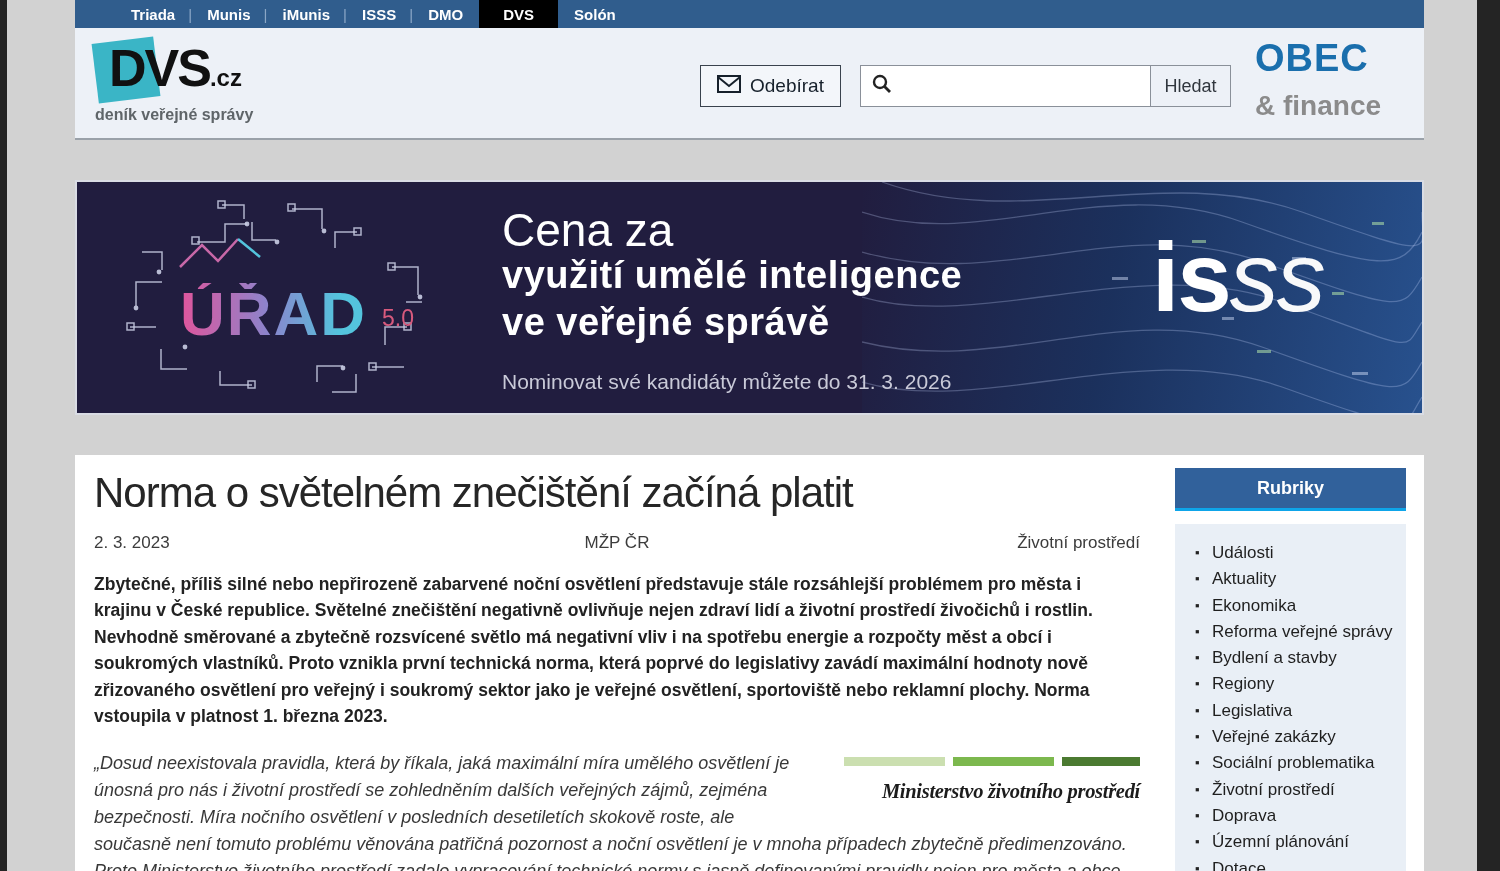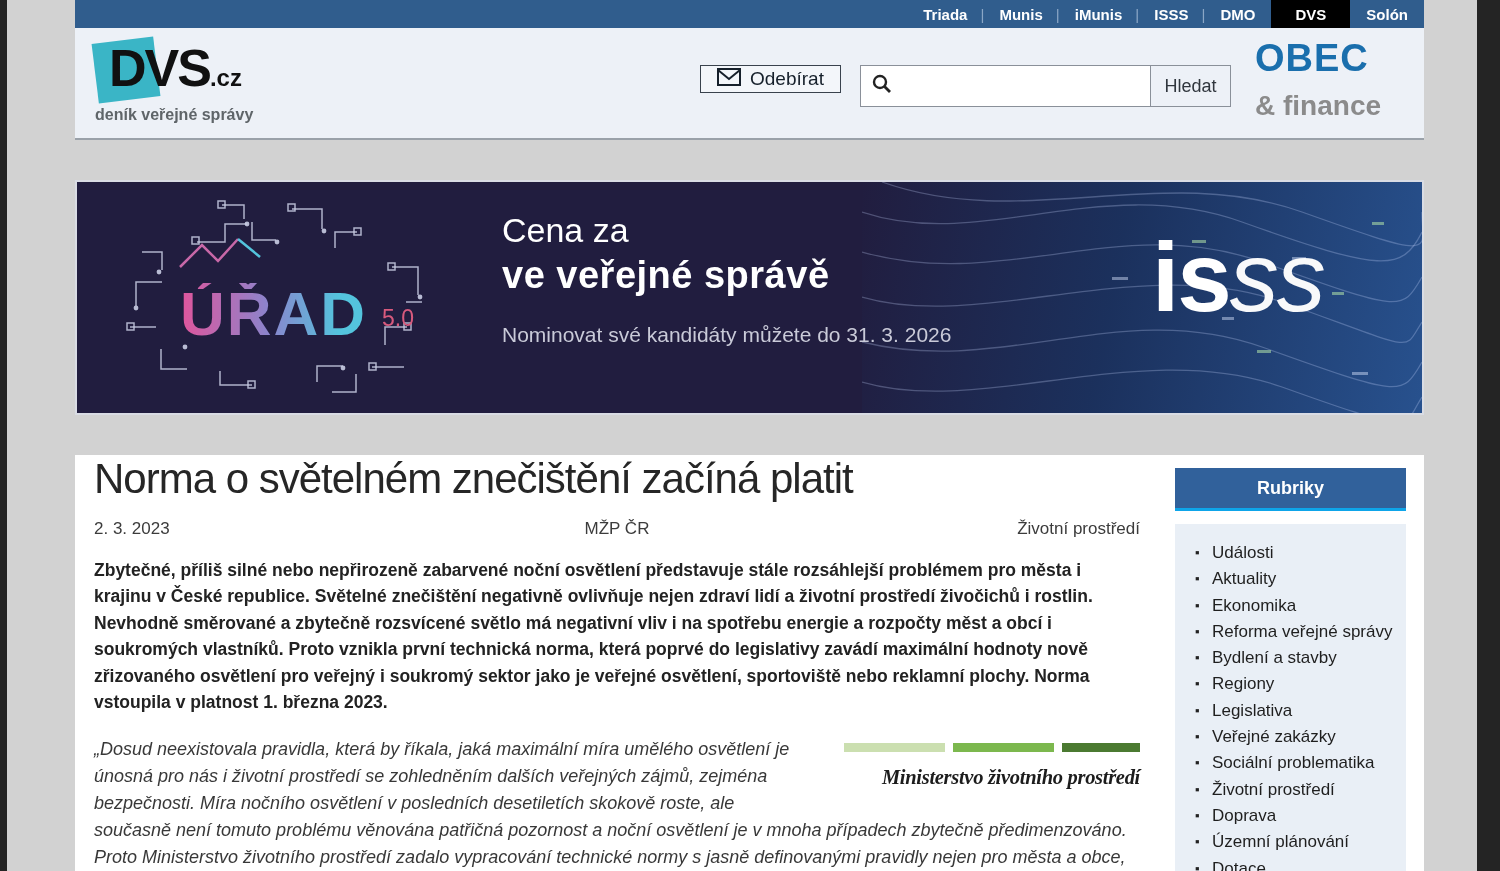--- a/index.html
+++ b/index.html
@@ -6,40 +6,40 @@
   html,body { width:1500px; height:871px; overflow:hidden; background:#d2d2d2;
               font-family:"Liberation Sans","DejaVu Sans",sans-serif; }
 
   .edge { position:absolute; top:0; height:871px; background:#242424; z-index:50; }
   .edge.left  { left:0; width:7px; }
   .edge.right { left:1477px; width:23px; }
 
   
   .topnav { position:absolute; left:75px; top:0; width:1349px; height:28px;
             background:#305d8d; display:flex; align-items:stretch;
-            justify-content:flex-end; padding-left:40px; }
+            justify-content:flex-start; padding-left:40px; }
   .nav-item { position:relative; display:flex; align-items:center; padding:0 16px;
               color:#fff; font-weight:bold; font-size:15px; cursor:pointer; }
   .nav-item:not(.active) + .nav-item:not(.active)::before {
       content:"|"; position:absolute; left:-3px; color:#8aa6c6; font-weight:normal; }
   .nav-item.active { background:#000; padding:0 24px; }
 
   
   .header { position:absolute; left:75px; top:28px; width:1349px; height:112px;
             background:#edf1f7; border-bottom:2px solid #9aa1a9; }
   .brand { position:absolute; left:20px; top:8px; width:220px; cursor:pointer; }
   .brand-mark { position:relative; height:66px; }
   .teal-square { position:absolute; left:0; top:4px; width:62px; height:60px;
                  background:#3ab5c6; transform:rotate(-7deg); }
   .brand-text { position:absolute; left:14px; top:2px; font-size:52px; font-weight:bold;
                 color:#111; letter-spacing:-2px; line-height:60px;}
   .brand-tld { font-size:24px; letter-spacing:0; }
   .brand-tagline { margin-top:4px; font-size:16px; font-weight:bold; color:#5f6569; }
 
-  .subscribe-btn { position:absolute; left:625px; top:37px; height:28px; padding:5px 16px;
+  .subscribe-btn { position:absolute; left:625px; top:37px; height:42px; padding:5px 16px;
                    display:flex; align-items:center; gap:9px; background:#f3f6fa;
                    border:1px solid #39424d; font-size:19px; color:#16202b; cursor:pointer; }
   .searchbox { position:absolute; left:785px; top:37px; width:291px; height:42px;
                background:#fff; border:1px solid #8a9099; display:flex; align-items:center;
                padding:0 10px; }
   .searchbox input { flex:1; border:none; outline:none; font-size:17px; background:transparent; }
   .search-btn { position:absolute; left:1076px; top:37px; width:80px; height:42px;
                 background:#edf1f7; border:1px solid #8a9099; border-left:none;
                 font-size:18px; color:#30363d; cursor:pointer;
                 font-family:"Liberation Sans",sans-serif; }
@@ -54,32 +54,32 @@
             background:linear-gradient(100deg, rgba(33,29,63,0) 0%, rgba(26,52,98,.85) 45%, rgba(40,84,146,.95) 100%); }
   .waves { position:absolute; right:0; top:0; }
   .urad { position:absolute; left:25px; top:5px; width:350px; height:225px; }
   .urad svg.circuit { position:absolute; left:0; top:0; }
   .urad-text { position:absolute; left:78px; top:88px; font-size:62px; font-weight:bold;
                letter-spacing:2px; line-height:62px;
                background:linear-gradient(90deg,#e0559c 0%,#8a85cd 48%,#54c4dd 85%);
                -webkit-background-clip:text; background-clip:text; color:transparent;margin-top:8px; }
   .urad-ver { position:absolute; left:280px; top:118px; font-size:23px; color:#d85a7d; }
   .banner-copy { position:absolute; left:425px; top:26px; color:#fff; }
-  .bc-l1 { font-size:34px; font-weight:400; line-height:44px; }
+  .bc-l1 { font-size:46px; font-weight:400; line-height:44px; }
   .bc-l2, .bc-l3 { font-size:38px; font-weight:bold; line-height:47px; letter-spacing:.5px; }
   .bc-deadline { margin-top:24px; font-size:21px; color:#c9cad8; font-weight:400; }
   .isss { position:absolute; left:1075px; top:46px; color:#fff; font-size:98px;
           line-height:98px; letter-spacing:-2px; }
   .isss b { font-weight:bold; } .isss span { font-weight:normal; opacity:.97;font-style:italic; }
 
   
   .main { position:absolute; left:75px; top:455px; width:1349px; height:416px;
           background:#fff; overflow:hidden; }
   .article { position:absolute; left:19px; top:0; width:1046px; }
-  .article h1 { font-size:42px; font-weight:500; color:#262626;
+  .article h1 { margin-top:14px; font-size:42px; font-weight:500; color:#262626;
                 letter-spacing:-1px; }
   .meta { display:flex; margin-top:16px; font-size:17px; color:#3c3c3c;gap:28px; }
   .meta .m-date { flex:1; text-align:left; }
   .meta .m-src  { flex:1; text-align:center; }
   .meta .m-cat  { flex:1; text-align:right; cursor:pointer; }
   .lead { margin-top:18px; font-size:17.5px; font-weight:bold; color:#222;
           line-height:26.4px; }
   .quote { margin-top:21px; font-size:18px; font-style:italic; color:#383838;
            line-height:27px; }
   .mzp { float:right; width:296px; margin:7px 0 6px 30px; }
@@ -246,20 +246,21 @@
       </g>
       <polyline points="78,80 100,58 116,74 136,52" fill="none" stroke="#c868a8" stroke-width="2.5"></polyline>
       <polyline points="136,52 158,70" fill="none" stroke="#54c4dd" stroke-width="2.5"></polyline>
     </svg>
     <div class="urad-text">ÚŘAD</div>
     <div class="urad-ver">5.0</div>
   </div>
 
   <div class="banner-copy">
     <div class="bc-l1">Cena za</div>
+    <div class="bc-l2">využití umělé inteligence</div>
     <div class="bc-l3">ve veřejné správě</div>
     <div class="bc-deadline">Nominovat své kandidáty můžete do 31. 3. 2026</div>
   </div>
 
   <div class="isss"><b>is</b><span>ss</span></div>
 </div>
 
 <main class="main">
   <article class="article">
     <h1>Norma o světelném znečištění začíná platit</h1>

